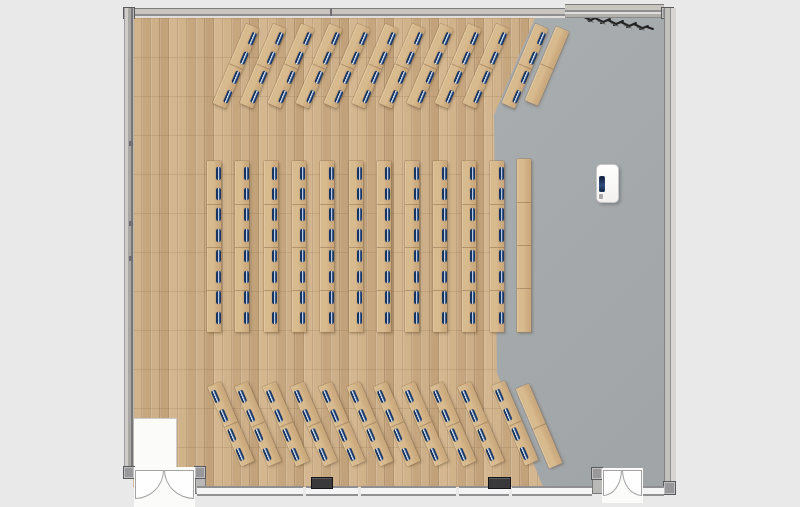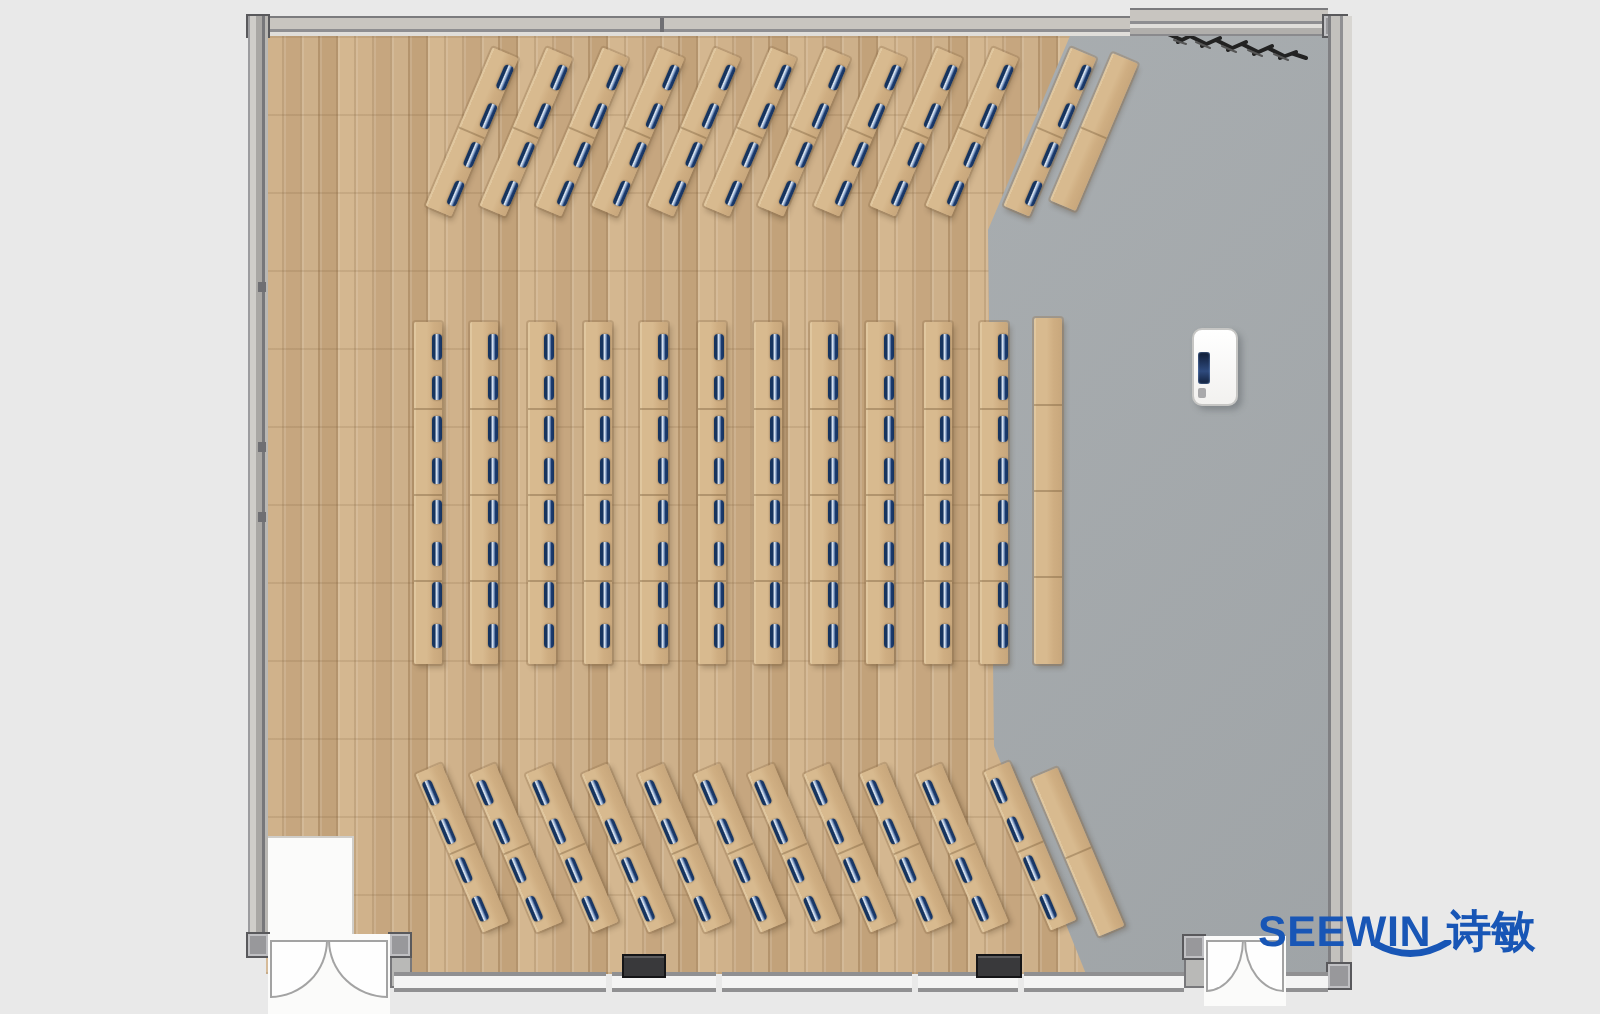--- a/index.html
+++ b/index.html
@@ -425,20 +425,14 @@
   <div class="abs post" style="left:591px;top:467px;width:12px;height:13px"></div>
 
   <div class="abs door-zone" style="left:134px;top:467px;width:61px;height:40px"></div>
   <div class="abs leaf leaf-l" style="left:135px;top:470px;width:29px;height:29px"></div>
   <div class="abs leaf leaf-r" style="left:164px;top:470px;width:30px;height:29px"></div>
 
   <div class="abs door-zone" style="left:602px;top:468px;width:41px;height:35px"></div>
   <div class="abs leaf leaf-l" style="left:603px;top:470px;width:19px;height:26px"></div>
   <div class="abs leaf leaf-r" style="left:622px;top:470px;width:20px;height:26px"></div>
 
-  <div class="abs logo">
-    <span class="logo-en">SEEWIN</span><span class="logo-zh">诗敏</span>
-    <svg class="swoosh" width="40" height="12" viewBox="0 0 40 12">
-      <path d="M2 2 Q20 12 38 1" stroke="#1856b6" stroke-width="3.4" fill="none" stroke-linecap="round"></path>
-    </svg>
-  </div>
 
 </div>
 
 </body></html>

